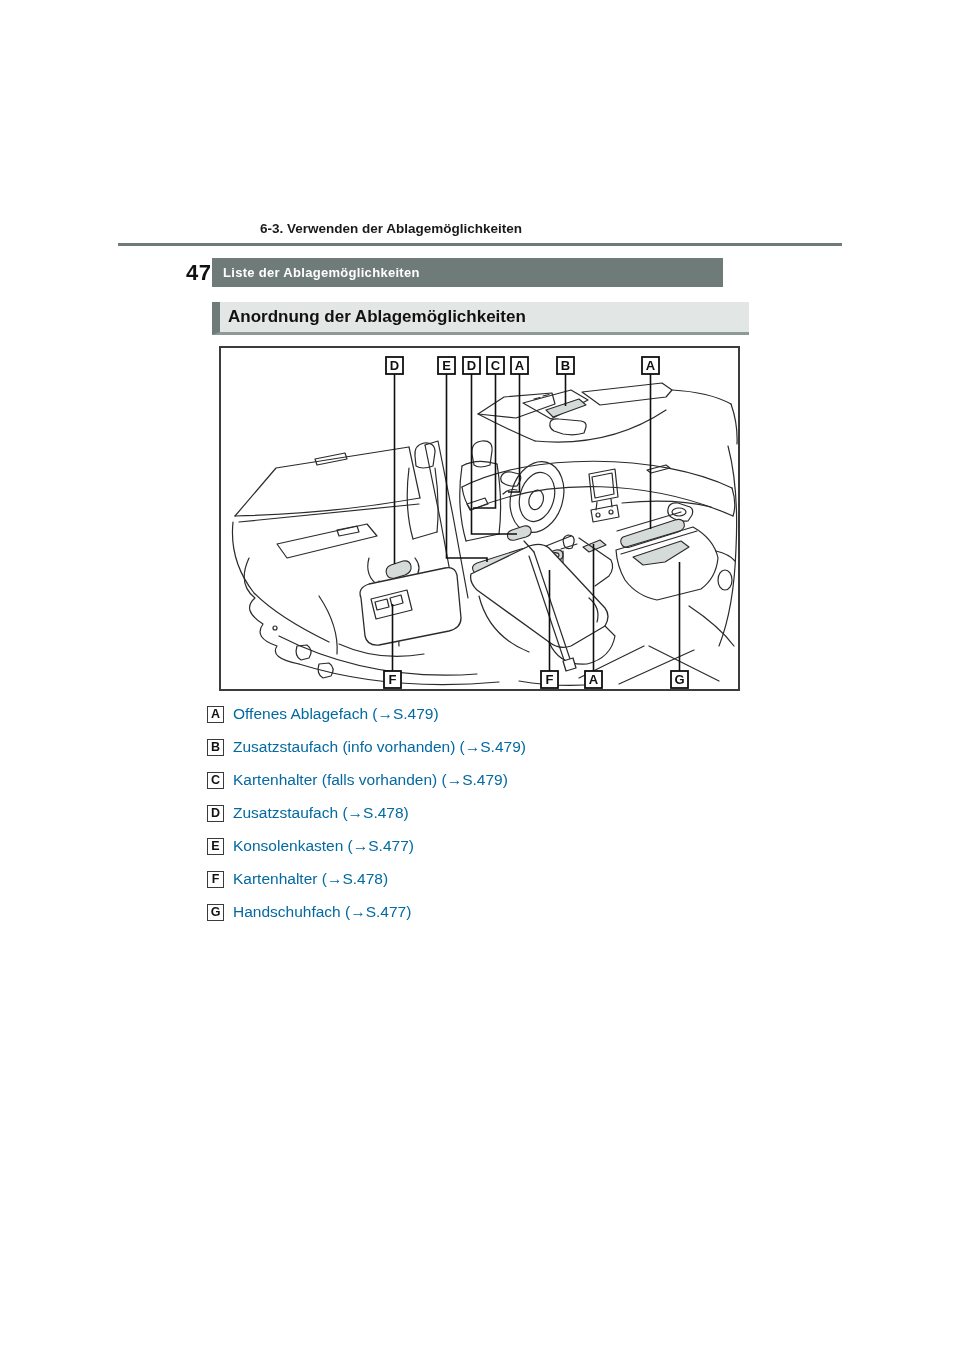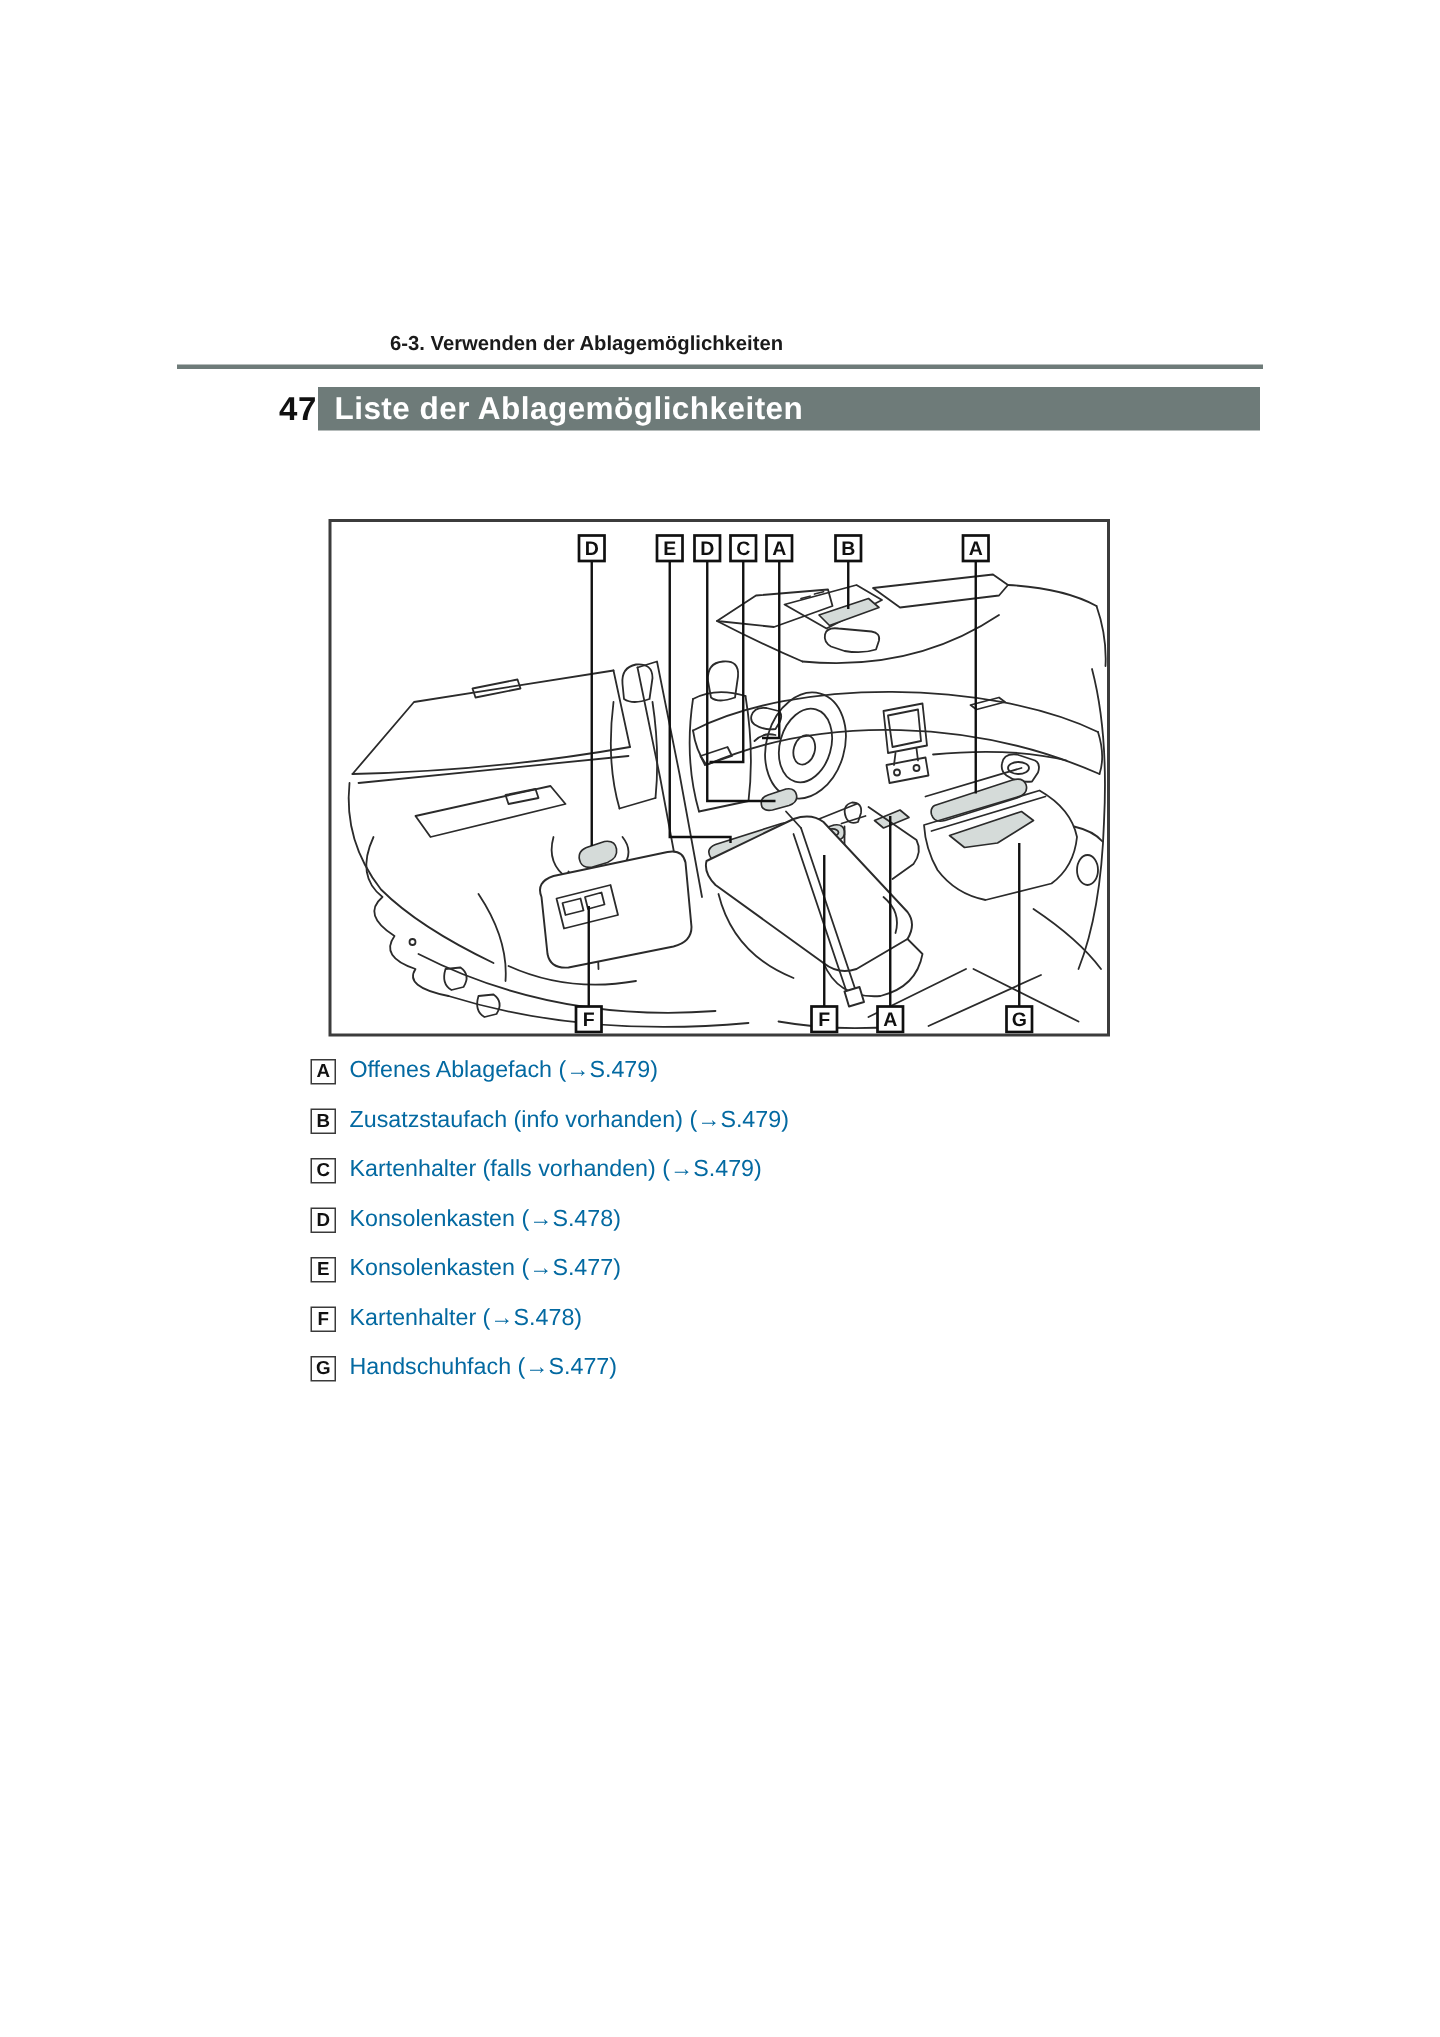--- a/index.html
+++ b/index.html
@@ -1,22 +1,22 @@
 <!DOCTYPE html>
 <html><head>
 <meta charset="utf-8">
 <style>
   html,body{margin:0;padding:0;background:#ffffff;}
   .page{position:relative;width:960px;height:1358px;background:#ffffff;overflow:hidden;
         font-family:"Liberation Sans", sans-serif;color:#111;}
   .page-num{position:absolute;left:186px;top:216px;font-size:22px;font-weight:bold;letter-spacing:0.5px;color:#111;margin-top:44px;}
   .page-section{position:absolute;left:260px;top:221px;font-size:13.5px;font-weight:bold;color:#1a1a1a;}
   .top-rule{position:absolute;left:118px;top:243px;width:724px;height:3px;background:#6e7b79;}
-  .main-header{position:absolute;left:212px;top:258px;width:628px;height:29px;background:#6e7b79;
-               color:#ffffff;font-size:21px;font-weight:bold;line-height:29px;padding-left:11px;
+  .main-header{position:absolute;left:212px;top:258px;width:511px;height:29px;background:#6e7b79;
+               color:#ffffff;font-size:13px;font-weight:bold;line-height:29px;padding-left:11px;
                box-sizing:border-box;letter-spacing:0.3px;}
   .sub-header{position:absolute;left:212px;top:302px;width:537px;height:33px;background:#e2e6e5;
               border-left:8px solid #6e7b79;border-bottom:3px solid #8d9a98;box-sizing:border-box;
               color:#111;font-size:17px;font-weight:bold;line-height:29px;padding-left:8px;}
   .diagram-frame{position:absolute;left:219px;top:346px;width:521px;height:345px;
                  border:2px solid #3c3c3c;box-sizing:border-box;background:#fff;}
   .legend-row{position:absolute;left:207px;display:flex;align-items:center;gap:9px;height:18px;}
   .key-box{display:inline-flex;align-items:center;justify-content:center;width:17px;height:17px;
            border:1.6px solid #3a3a3a;box-sizing:border-box;font-size:12.5px;font-weight:bold;color:#111;background:#fff;}
   .legend-text{font-size:15.5px;color:#0369a1;white-space:nowrap;}
@@ -35,20 +35,23 @@
 <div class="page">
 
   <span class="page-num">476</span>
   <span class="page-section">6-3. Verwenden der Ablagemöglichkeiten</span>
   <div class="top-rule"></div>
 
   <div class="main-header">
     <span>Liste der Ablagemöglichkeiten</span>
   </div>
 
+  <div class="sub-header">
+    <span>Anordnung der Ablagemöglichkeiten</span>
+  </div>
 
   <div class="diagram-frame">
     <svg width="517" height="341" viewBox="0 0 517 341">
 
       <g>
         <path class="ln" d="M257,66 L283,49 L331,45 L334,56 L295,70 Z"></path>
         <path class="ln" d="M302,55 L350,42 L367,52 L330,71 Z"></path>
         <path class="shade" d="M325,62 L358,51 L365,57 L332,69 Z"></path>
         <path class="ln" d="M313,51 l6,-1.5 M322,48 l6,-1.5"></path>
         <path class="ln" d="M329,75 Q330,70 338,71 L360,73 Q366,74 365,79 L363,85 Q354,88 342,86 L333,83 Q328,80 329,75 Z"></path>
@@ -258,21 +261,21 @@
   <div class="legend-row" style="top:771px;">
     <span class="key-box">
         <span>C</span>
       </span>
     <span class="legend-text">Kartenhalter (falls vorhanden) (→S.479)</span>
   </div>
   <div class="legend-row" style="top:804px;">
     <span class="key-box">
         <span>D</span>
       </span>
-    <span class="legend-text">Konsolenkasten (→S.478)</span>
+    <span class="legend-text">Zusatzstaufach (→S.478)</span>
   </div>
   <div class="legend-row" style="top:837px;">
     <span class="key-box">
         <span>E</span>
       </span>
     <span class="legend-text">Konsolenkasten (→S.477)</span>
   </div>
   <div class="legend-row" style="top:870px;">
     <span class="key-box">
         <span>F</span>

